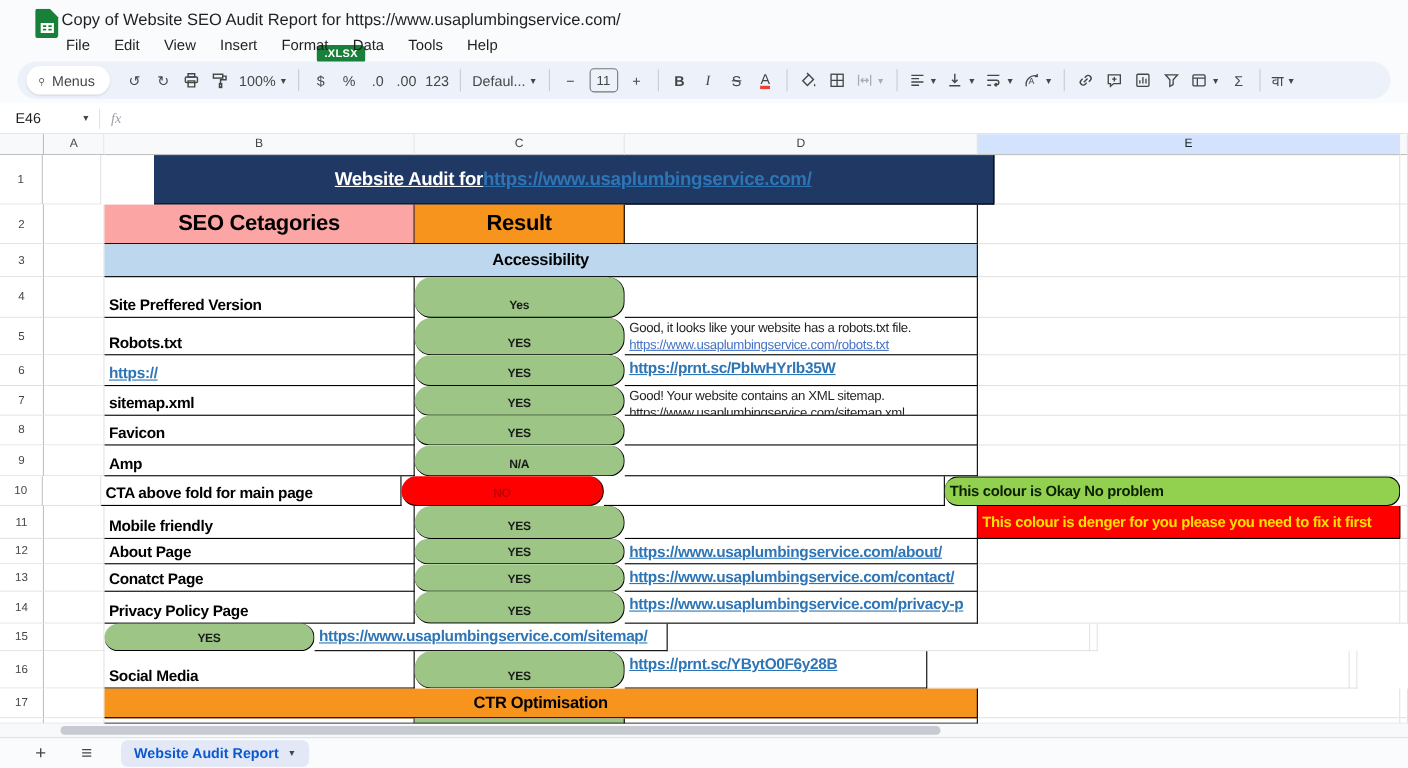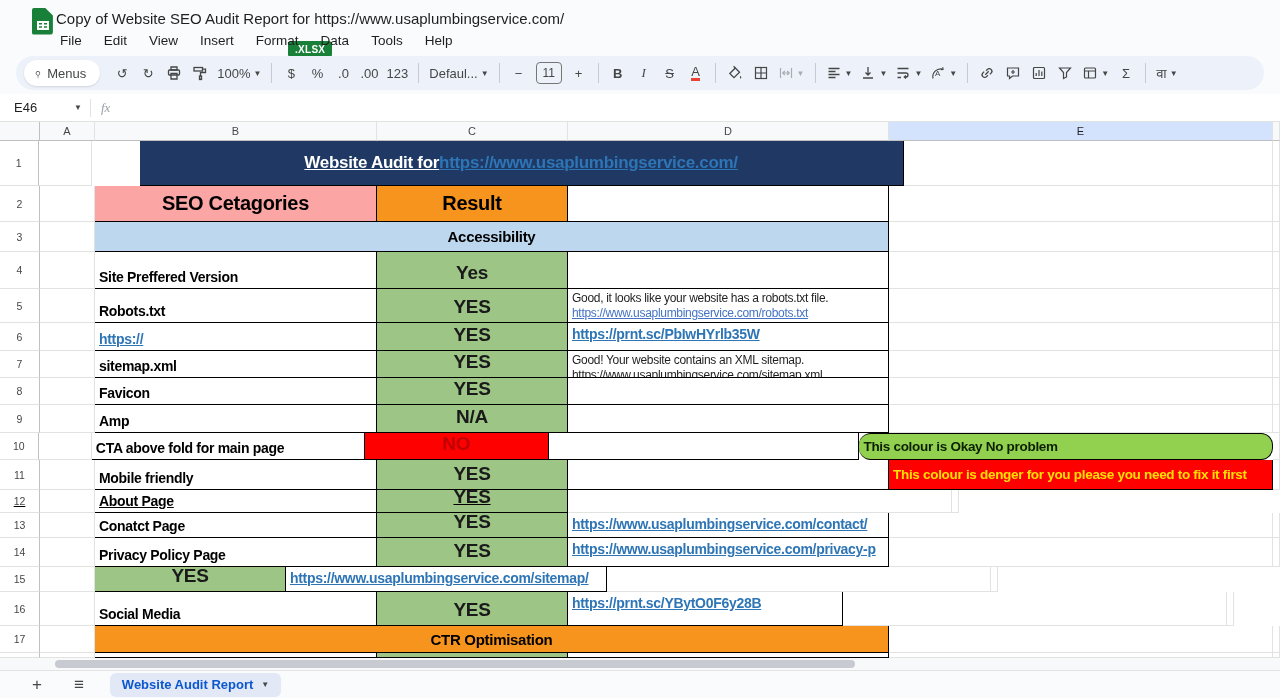--- a/index.html
+++ b/index.html
@@ -60,21 +60,21 @@
   .rowhdr { width:40px; background:#fff; border-right:1px solid #C0C0C0; border-bottom:1px solid #E1E3E1;
     display:flex; align-items:center; justify-content:center; font-size:10.5px; color:#444746; cursor:pointer; }
   .cell { border-right:1px solid #E1E3E1; border-bottom:1px solid #E1E3E1; overflow:hidden;
     display:flex; align-items:flex-end; letter-spacing:-0.3px; cursor:cell; }
   .cell.tb { border-right:1px solid #000; border-bottom:1px solid #000; }
   .grid-row.first .tb { border-top:0; }
   .cell.colA { background:#fff; }
   
   .c-b-label { font-weight:bold; font-size:14px; color:#000; padding:0 0 3px 4px; }
   .c-b-link { font-weight:bold; font-size:14px; color:#2E75B6; text-decoration:underline; padding:0 0 3px 4px; cursor:pointer; }
-  .c-result { font-weight:bold; font-size:19px; color:#1a1a1a; justify-content:center; padding-bottom:4px; }
+  .c-result { font-weight:bold; font-size:11px; color:#1a1a1a; justify-content:center; padding-bottom:4px;border-radius:15px; }
   .c-no { color:#C00000; }
   .c-head { font-weight:bold; font-size:20px; color:#000; justify-content:center; align-items:center; }
   .c-section { font-weight:bold; font-size:15px; color:#000; justify-content:center; align-items:center; }
   .c-title { justify-content:center; align-items:center; font-size:17px; font-weight:bold; }
   .c-title .t-white { color:#fff; text-decoration:underline; }
   .c-title .t-navlink { color:#2E75B6; text-decoration:underline; cursor:pointer; }
   .c-d { flex-direction:column; align-items:flex-start; justify-content:flex-start; padding:2px 0 0 4px; }
   .t-plain { font-size:12px; color:#1f1f1f; line-height:1.25; white-space:nowrap; }
   .t-link-sm { font-size:12px; color:#4472C4; text-decoration:underline; line-height:1.25; white-space:nowrap; cursor:pointer; }
   .t-link-bold { font-size:14px; font-weight:bold; color:#2E75B6; text-decoration:underline; line-height:1.4; white-space:nowrap; cursor:pointer; }
@@ -450,25 +450,28 @@
       </div>
       <div class="grid-row" style="height: 30px;">
         <div class="rowhdr">11</div>
         <div class="cell colA" style="width: 55px;"></div>
         <div class="cell tb c-b-label" style="width: 282px;">Mobile friendly</div>
         <div class="cell tb bg-green c-result" style="width: 191px;">YES</div>
         <div class="cell tb c-d" style="width: 321px;"></div>
         <div class="cell c-danger" style="width: 384px;">This colour is denger for you please you need to fix it first</div>
         <div class="cell " style="width: 7px;"></div>
       </div>
-      <div class="grid-row" style="height: 23px; text-decoration: underline;">
+      <div class="grid-row" style="height: 23px;">
         <div class="rowhdr">12</div>
         <div class="cell colA" style="width: 55px;"></div>
         <div class="cell tb c-b-label" style="width: 282px;">About Page</div>
         <div class="cell tb bg-green c-result" style="width: 191px;">YES</div>
+        <div class="cell tb c-d" style="width: 321px;">
+          <span class="t-link-bold">https://www.usaplumbingservice.com/about/</span>
+        </div>
         <div class="cell " style="width: 384px;"></div>
         <div class="cell " style="width: 7px;"></div>
       </div>
       <div class="grid-row" style="height: 25px;">
         <div class="rowhdr">13</div>
         <div class="cell colA" style="width: 55px;"></div>
         <div class="cell tb c-b-label" style="width: 282px;">Conatct Page</div>
         <div class="cell tb bg-green c-result" style="width: 191px;">YES</div>
         <div class="cell tb c-d" style="width: 321px;">
           <span class="t-link-bold">https://www.usaplumbingservice.com/contact/</span>

